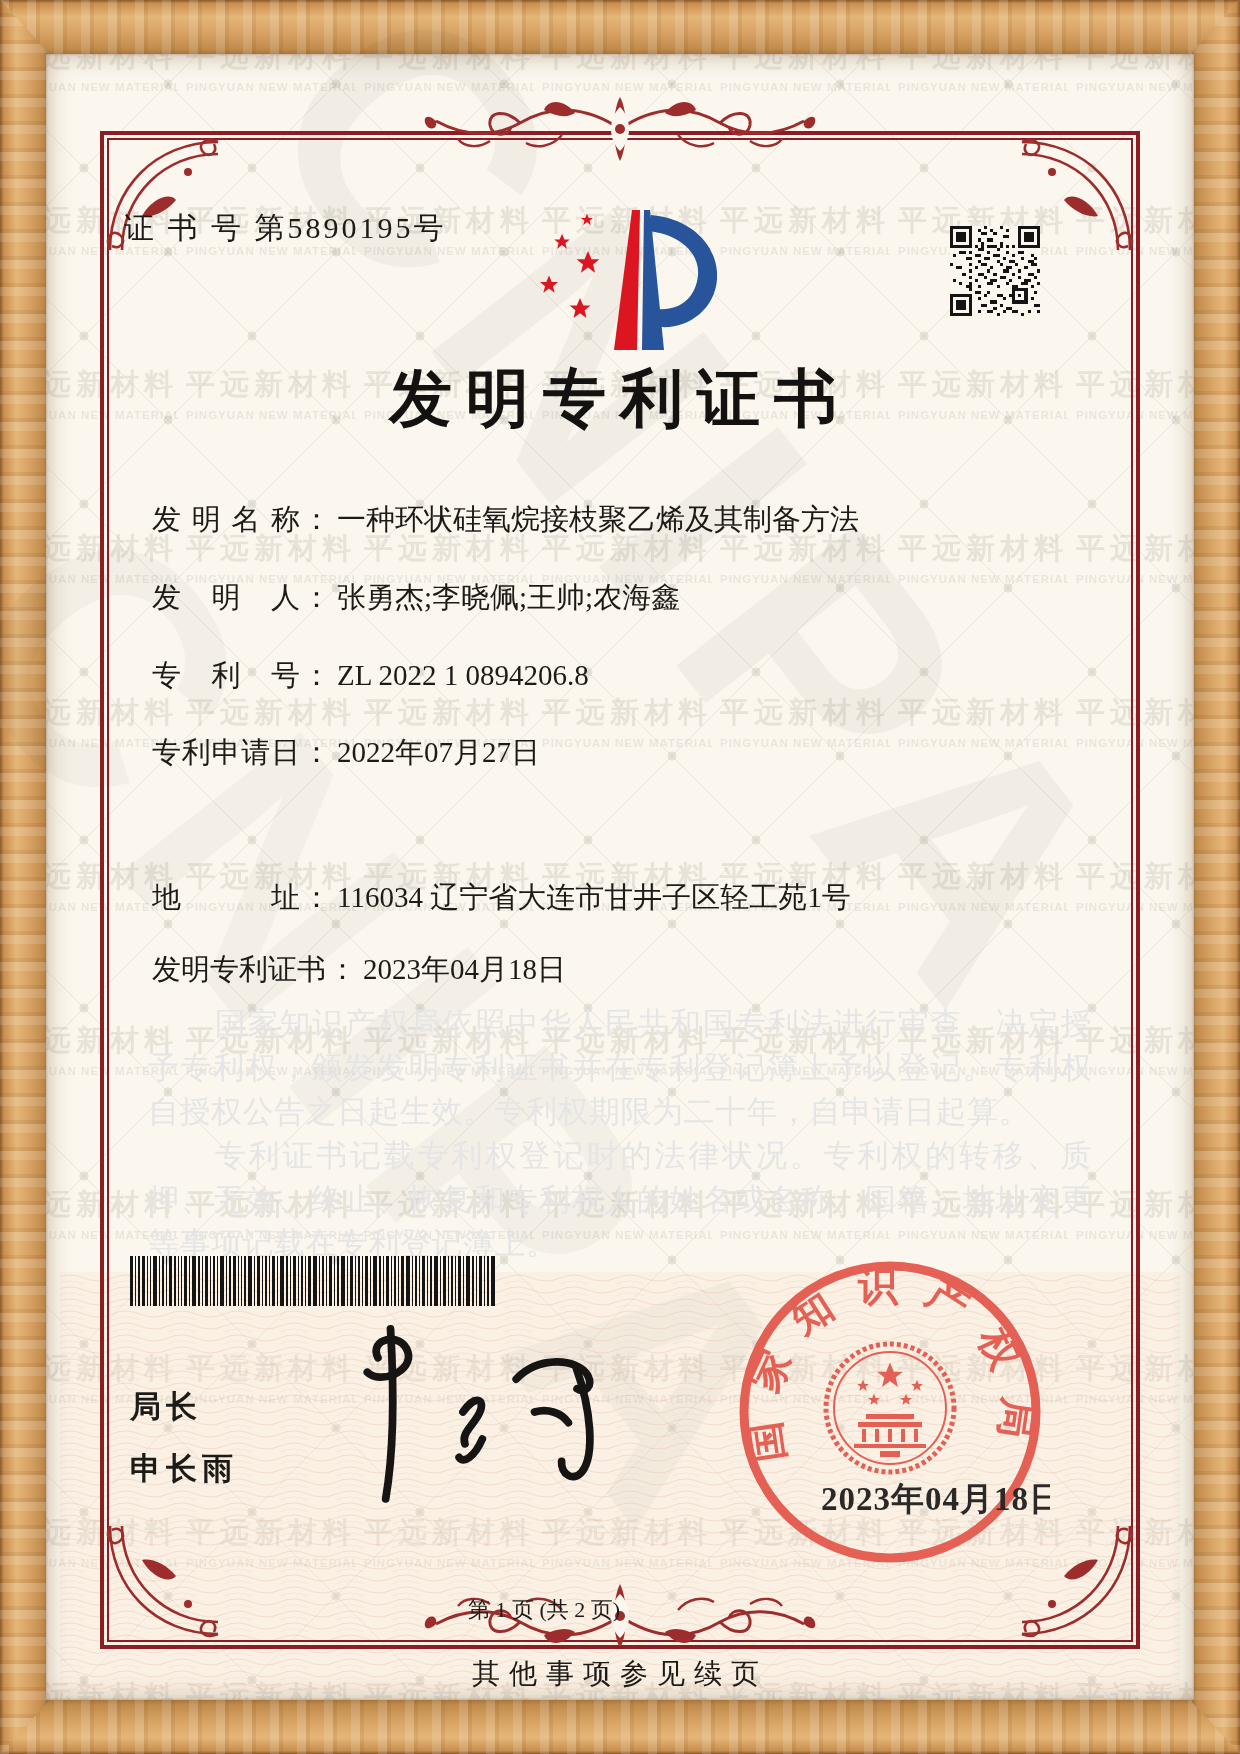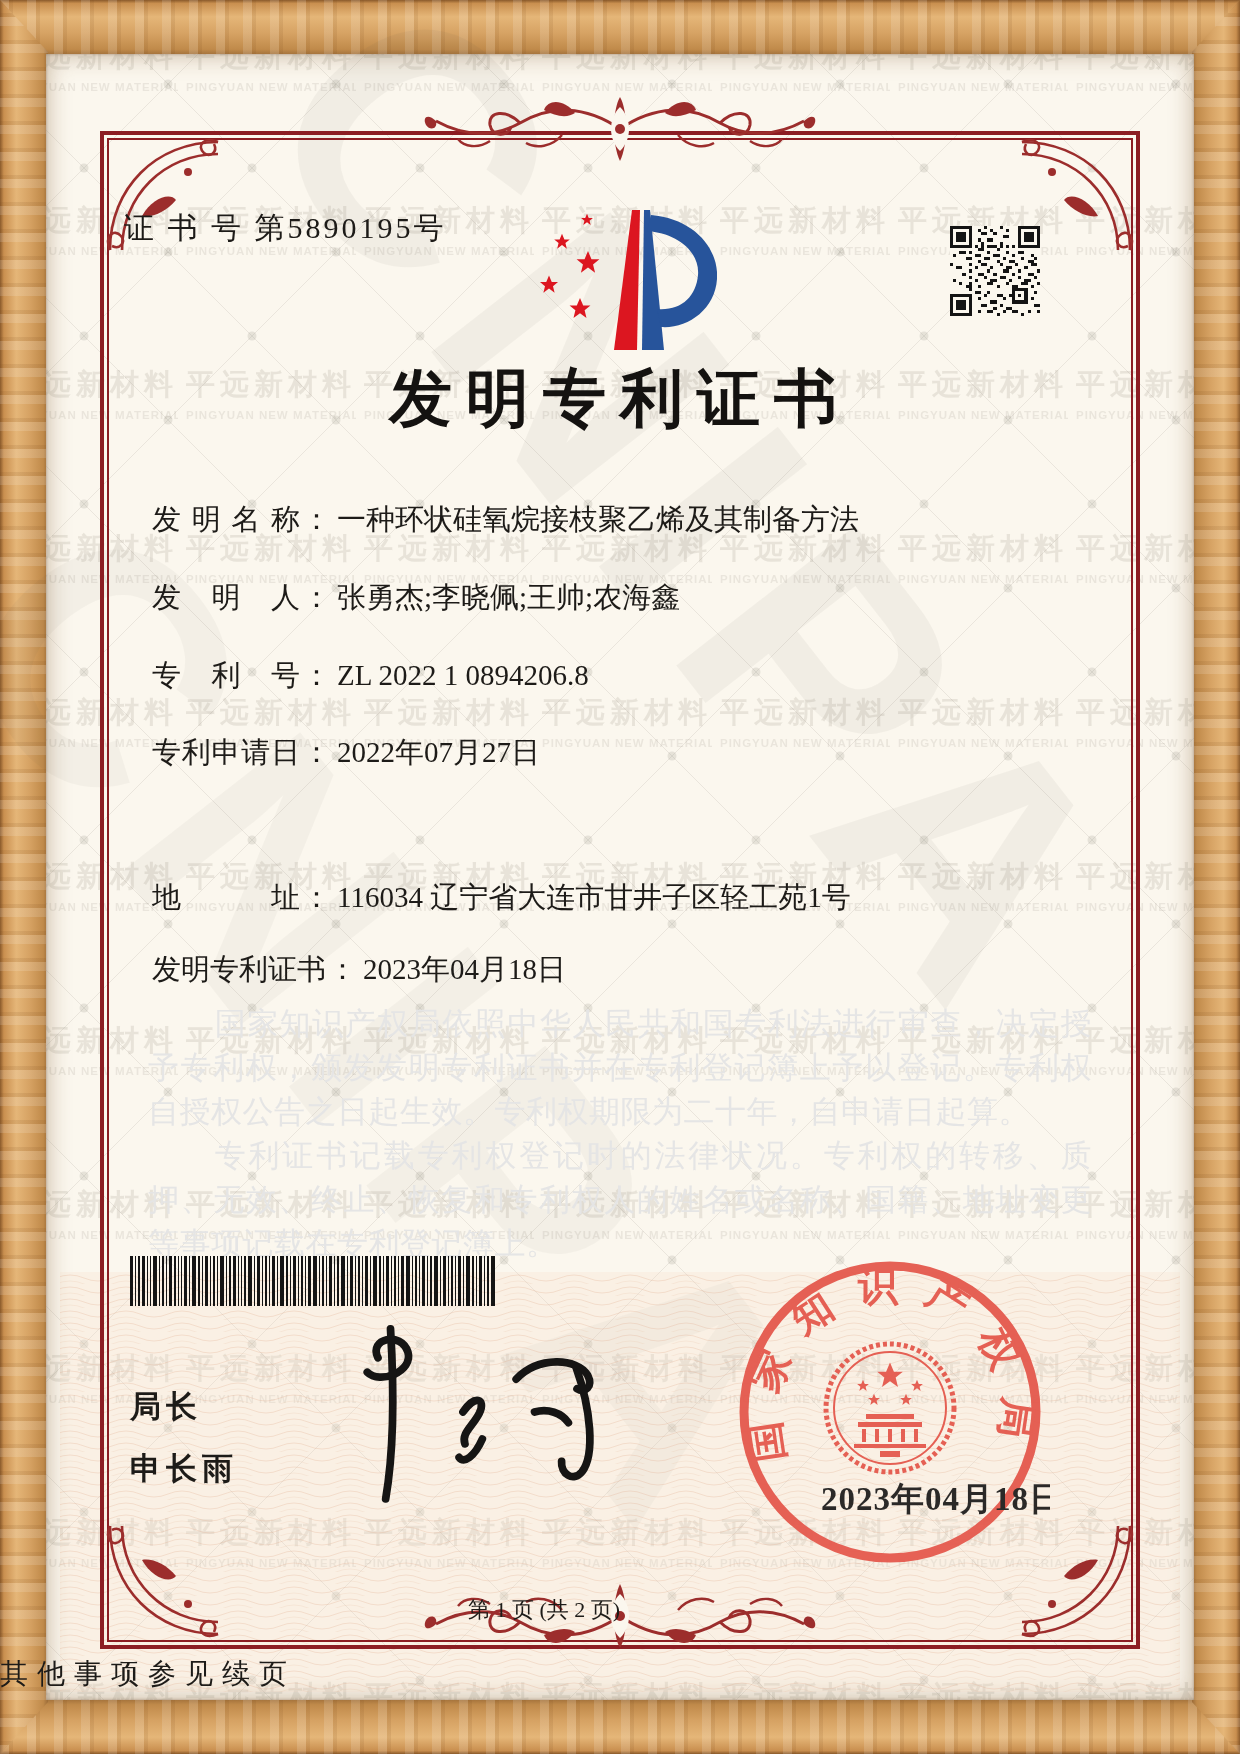--- a/index.html
+++ b/index.html
@@ -42,21 +42,21 @@
   .frow{left:152px;width:960px;font-size:29px;z-index:5;white-space:nowrap;}
   .flabel{display:inline-block;width:148px;text-align:justify;text-align-last:justify;vertical-align:bottom;}
   .fcolon{display:inline-block;margin-left:2px;}
   .fvalue{margin-left:6px;}
   .grant2{position:absolute;left:412px;top:0;white-space:nowrap;}
   .para{left:148px;width:944px;font-size:31px;line-height:44px;text-align:justify;
         text-indent:2.15em;letter-spacing:.5px;z-index:5;color:#e5e5e5;}
   .sig-title{left:130px;top:1386px;font-size:31px;font-weight:700;letter-spacing:5px;z-index:6;}
   .sig-name{left:130px;top:1448px;font-size:31px;font-weight:600;letter-spacing:5px;z-index:6;}
   .pageind{left:0;top:1595px;width:1088px;text-align:center;font-size:22px;z-index:5;}
-  .footnote{left:0;top:1655px;width:1240px;font-size:28px;letter-spacing:9px;z-index:5;}
+  .footnote{left:0;top:1655px;width:1240px;text-align:center;font-size:28px;letter-spacing:9px;z-index:5;}
 
   .barcode{left:130px;top:1256px;z-index:6;}
   .qr{left:950px;top:226px;z-index:6;}
   .logo{left:533px;top:207px;z-index:6;}
   .signature{left:318px;top:1316px;z-index:7;}
   .seal{left:730px;top:1252px;z-index:8;}
 </style>
 </head>
 <body>
 

